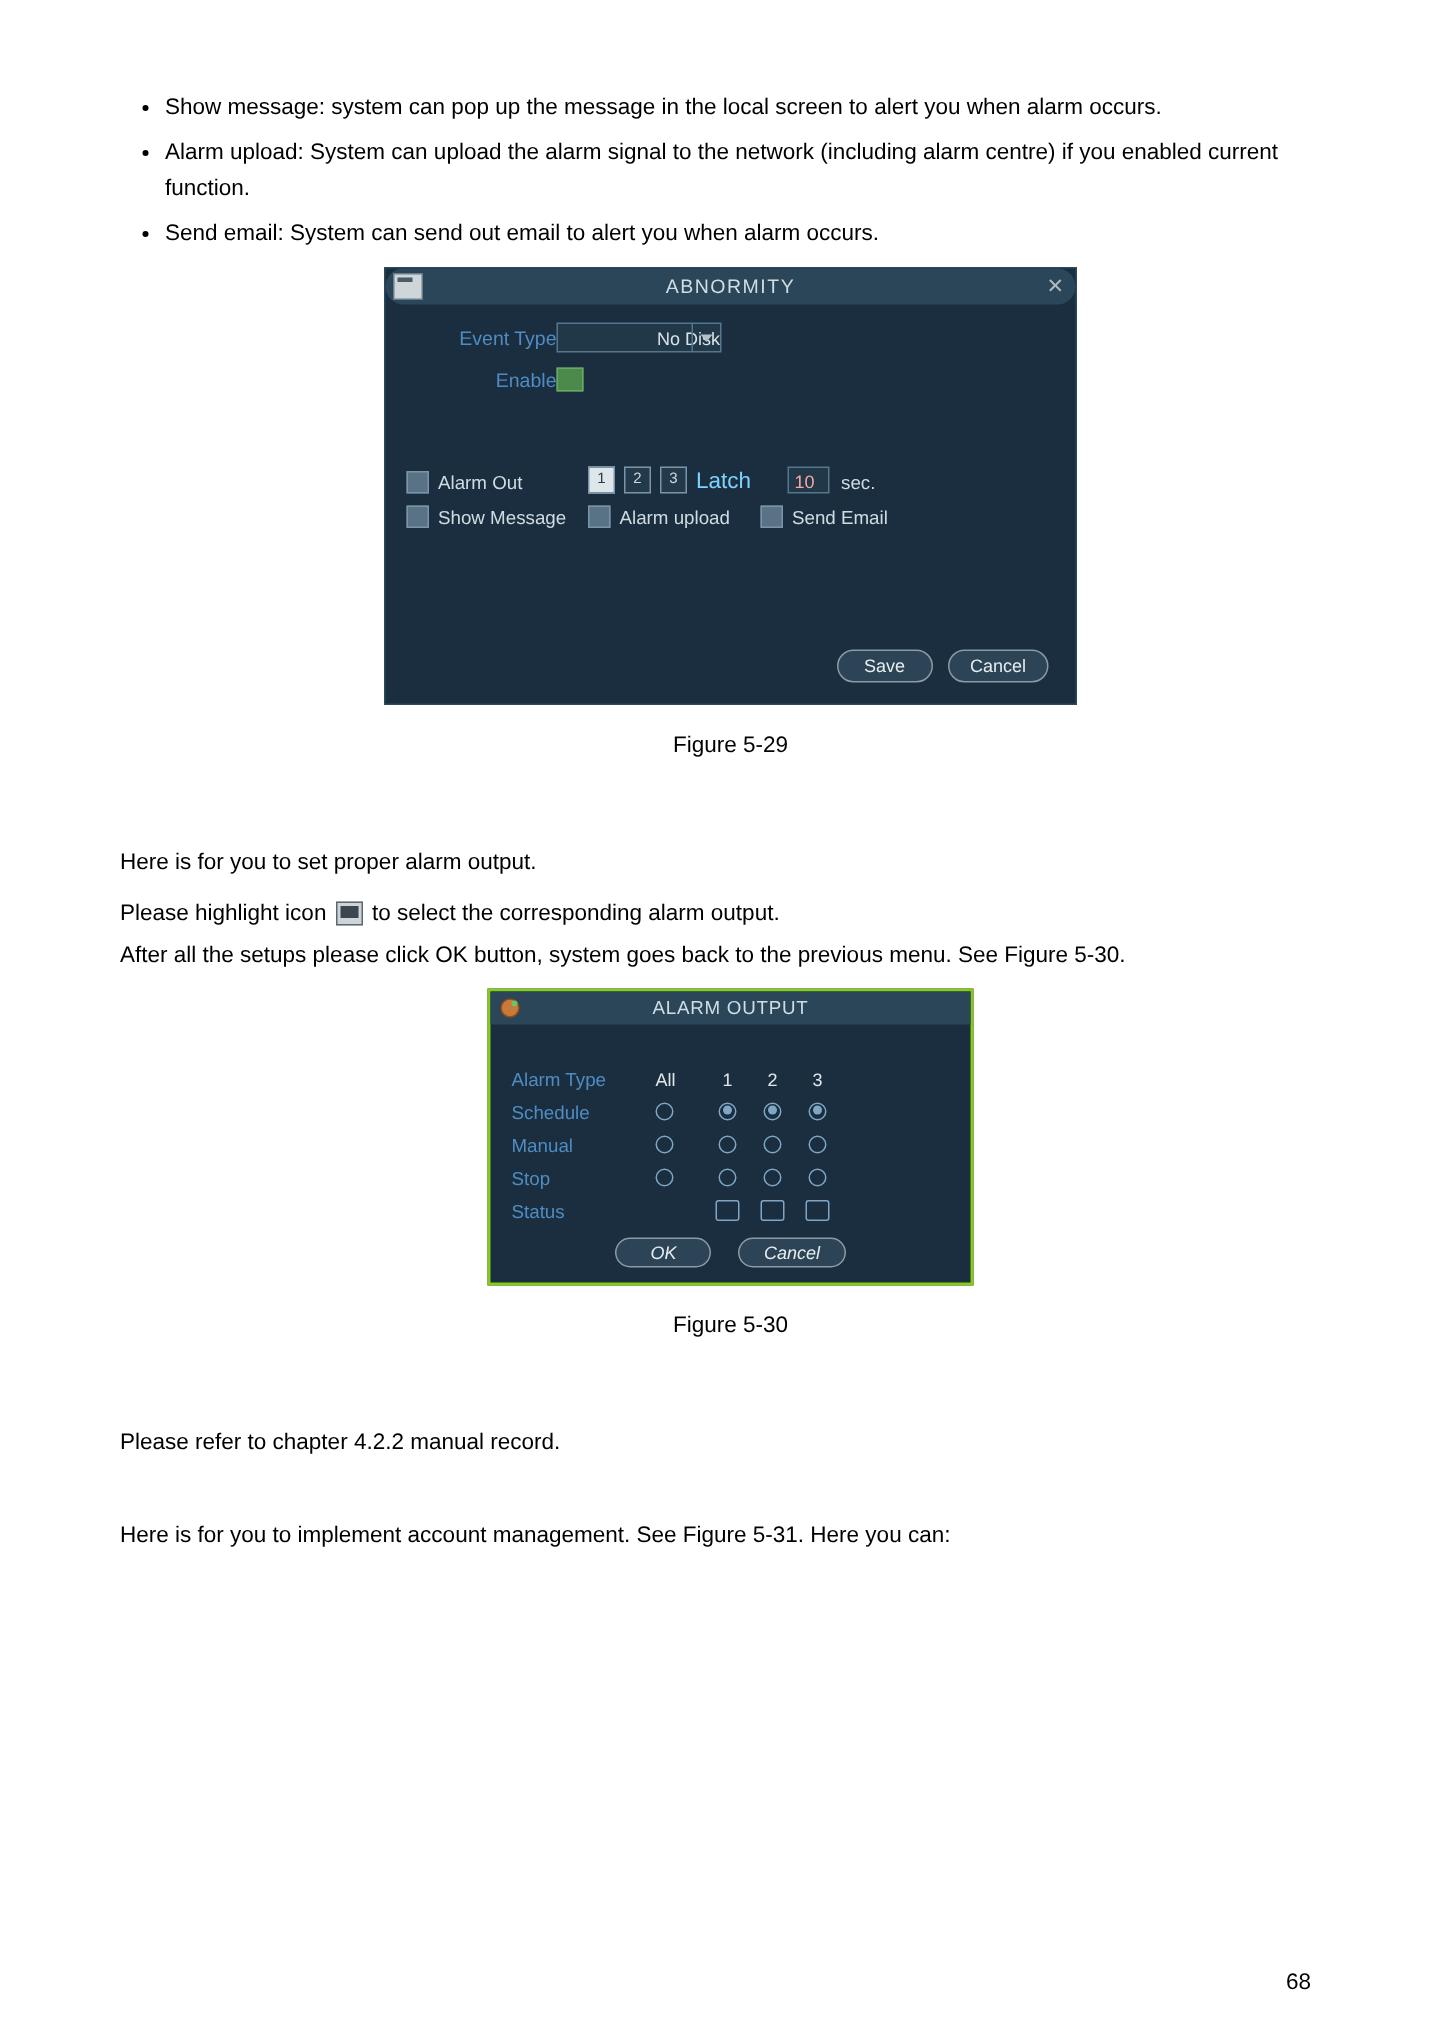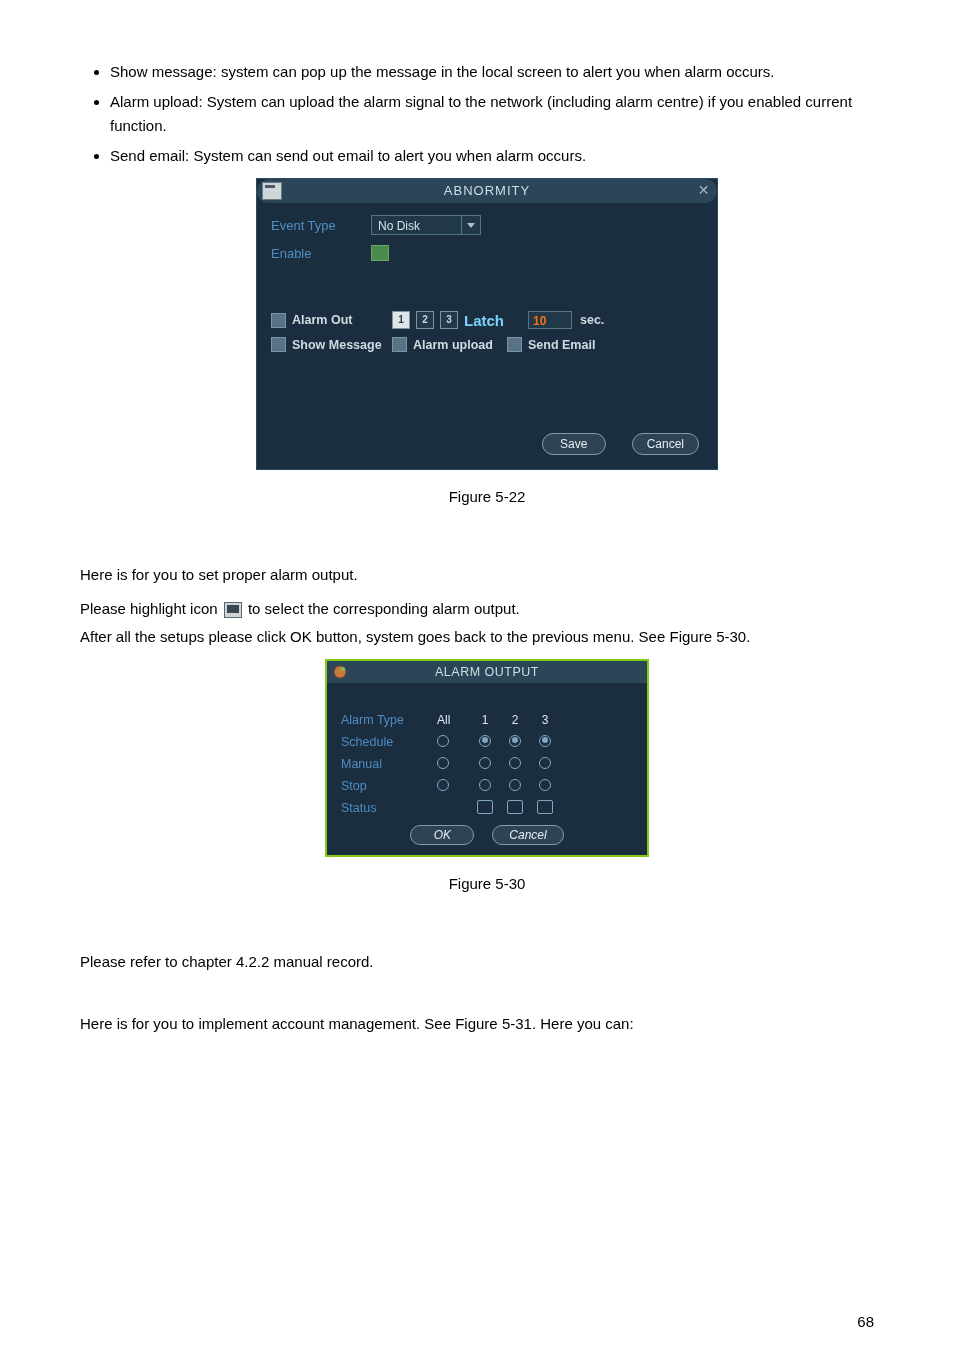--- a/index.html
+++ b/index.html
@@ -100,20 +100,21 @@
   }
   .abn-body {
     padding: 12px 14px 14px 14px;
     min-height: 240px;
     position: relative;
   }
   .abn-row {
     display: flex;
     align-items: center;
     margin-bottom: 10px;
+    text-align: right;
   }
   .abn-label {
     width: 100px;
     color: #4f8cc2;
     font-size: 13px;
   }
   .abn-select {
     position: relative;
     width: 110px;
     height: 20px;
@@ -146,25 +147,24 @@
     width: 16px;
     height: 14px;
     background: #4b8a4b;
     border: 1px solid #6aa86a;
   }
   .abn-section2 {
     margin-top: 50px;
   }
   .abn-chkrow {
     display: flex;
-    align-items: center;
+    align-items: flex-end;
     gap: 6px;
     margin-bottom: 8px;
     flex-wrap: nowrap;
-    font-weight: bold;
   }
   .abn-chk {
     width: 13px;
     height: 13px;
     background: #5a7286;
     border: 1px solid #7a94a8;
     flex-shrink: 0;
   }
   .abn-chklabel {
     color: #d0dbe2;
@@ -186,41 +186,41 @@
   .abn-numbox.sel {
     background: #dfe6ea;
     color: #2a3a46;
   }
   .abn-latch-label {
     color: #7dd3fc;
     font-size: 15px;
     margin-right: 18px;
   }
   .abn-latch-input {
-    width: 44px;
+    width: 28px;
     height: 18px;
     background: #203848;
     border: 1px solid #55758c;
-    color: #f97316;
+    color: #fca5a5;
     font-size: 12px;
     line-height: 18px;
     padding-left: 4px;
     box-sizing: border-box;
   }
   .abn-sec {
     color: #d0dbe2;
     font-size: 12.5px;
     margin-left: 2px;
   }
   .abn-buttons {
     position: absolute;
     right: 18px;
     bottom: 14px;
     display: flex;
-    gap: 26px;
+    gap: 10px;
   }
   .abn-btn {
     min-width: 64px;
     height: 22px;
     border: 1px solid #8a9aa6;
     border-radius: 12px;
     background: #2c4456;
     color: #e6ecef;
     font-size: 12px;
     text-align: center;
@@ -405,21 +405,21 @@
         </div>
 
         <div class="abn-buttons">
           <div class="abn-btn">Save</div>
           <div class="abn-btn">Cancel</div>
         </div>
       </div>
     </div>
   </div>
 
-  <div class="fig-label">Figure 5-22</div>
+  <div class="fig-label">Figure 5-29</div>
 
   <div style="height:20px;"></div>
 
   <p class="body-text">Here is for you to set proper alarm output.</p>
 
   <p class="body-text">
     <span>Please highlight icon </span>
     <span class="inline-icon"></span>
     <span> to select the corresponding alarm output.</span>
   </p>

